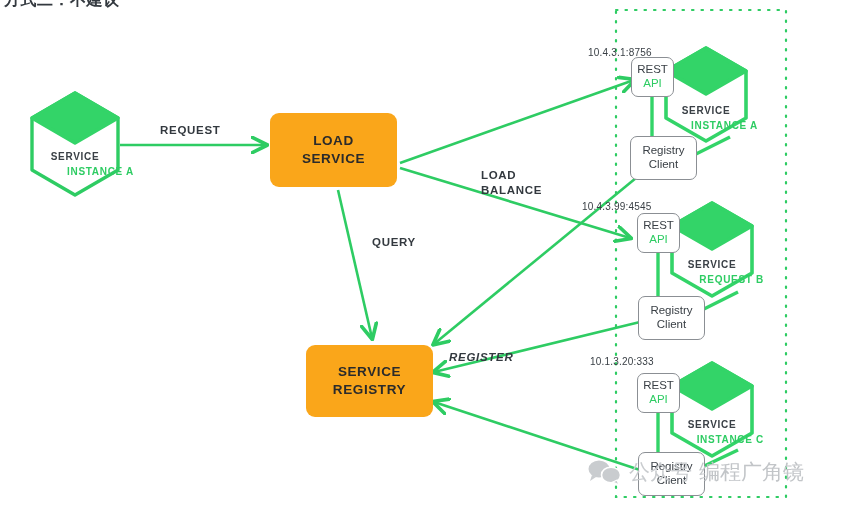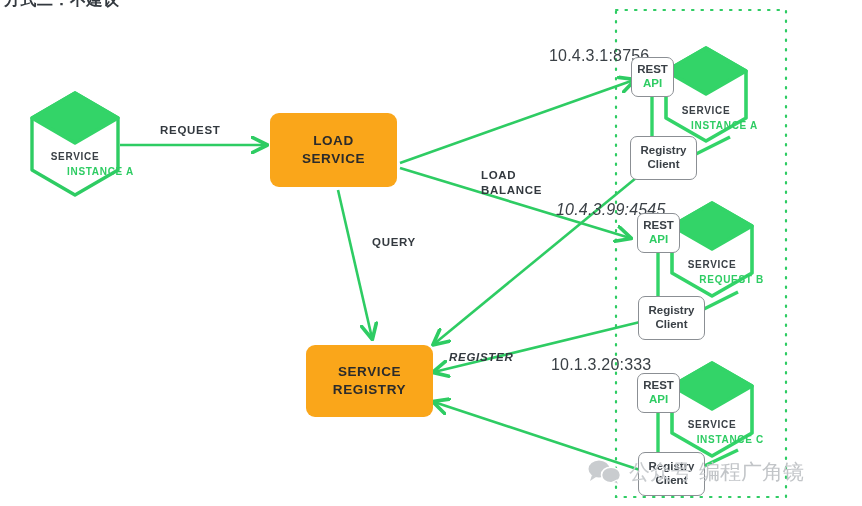--- a/index.html
+++ b/index.html
@@ -53,21 +53,21 @@
   
   .wbox {
     position: absolute;
     background: #ffffff;
     border: 1.6px solid #8b8f94;
     border-radius: 7px;
     display: flex;
     flex-direction: column;
     align-items: center;
     justify-content: center;
-    font-weight: bold;
+    font-weight: normal;
     font-size: 11.5px;
     line-height: 1.2;
     text-align: center;
     color: #3a4046;
   }
   .wbox .g { color: #2ECC63; }
   
   .hexlabel {
     position: absolute;
     text-align: center;
@@ -85,24 +85,25 @@
     font-weight: bold;
     font-size: 11.5px;
     letter-spacing: 0.7px;
     color: #33393f;
     text-align: center;
     line-height: 1.3;
     white-space: nowrap;
   }
   .iplabel {
     position: absolute;
-    font-size: 16px;
+    font-size: 10px;
     color: #3a4046;
     white-space: nowrap;
     letter-spacing: 0.2px;
+    margin-left: 39px;
   }
   
   .watermark {
     position: absolute;
     display: flex;
     align-items: center;
     gap: 7px;
     color: #c9cccf;
     font-size: 21px;
     white-space: nowrap;
@@ -206,21 +207,21 @@
   <div class="wbox" style="left:630px; top:136px; width:65px; height:42px;">
     <span>Registry</span>
     <span>Client</span>
   </div>
 
   <div class="hexlabel" style="left:654px; top:104px; width:104px;">
     <span class="t1">SERVICE</span>
     <span class="t2">INSTANCE A</span>
   </div>
 
-  <div class="iplabel" style="left:556px; top:201px;font-style:italic;">10.4.3.99:4545</div>
+  <div class="iplabel" style="left:543px; top:201px;">10.4.3.99:4545</div>
 
   <div class="wbox" style="left:637px; top:213px; width:41px; height:38px;">
     <span>REST</span>
     <span class="g">API</span>
   </div>
 
   <div class="wbox" style="left:638px; top:296px; width:65px; height:42px;">
     <span>Registry</span>
     <span>Client</span>
   </div>

